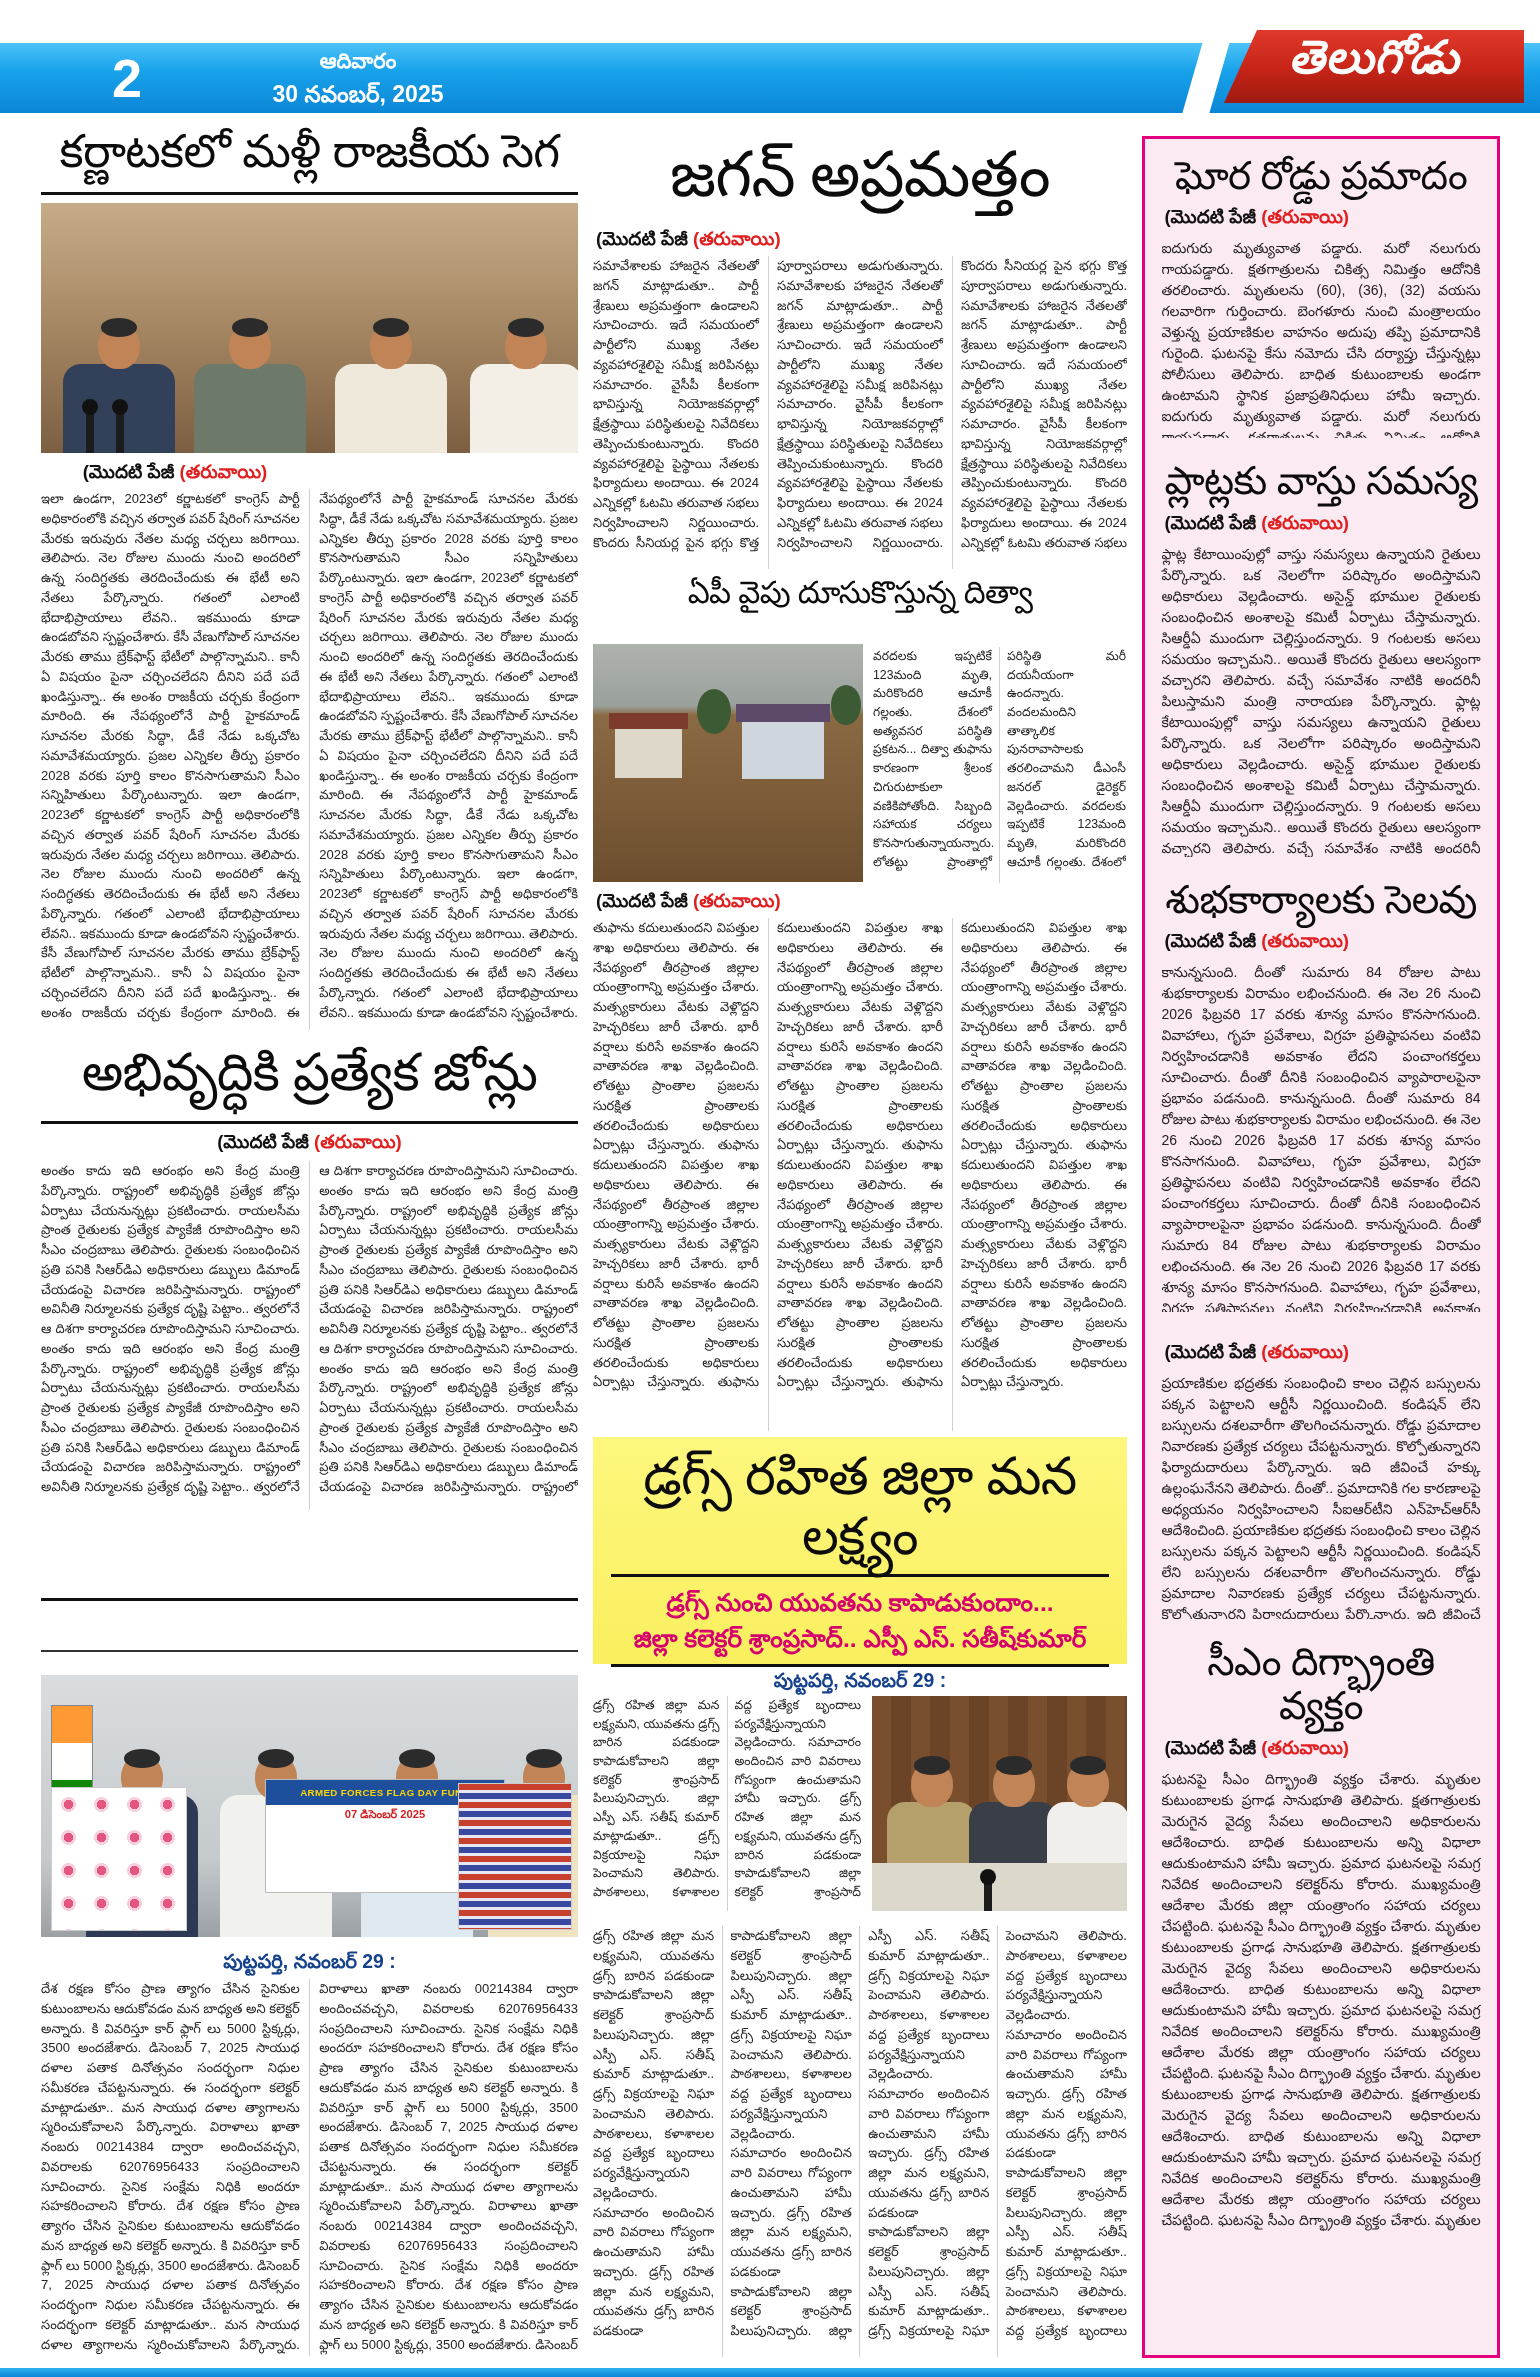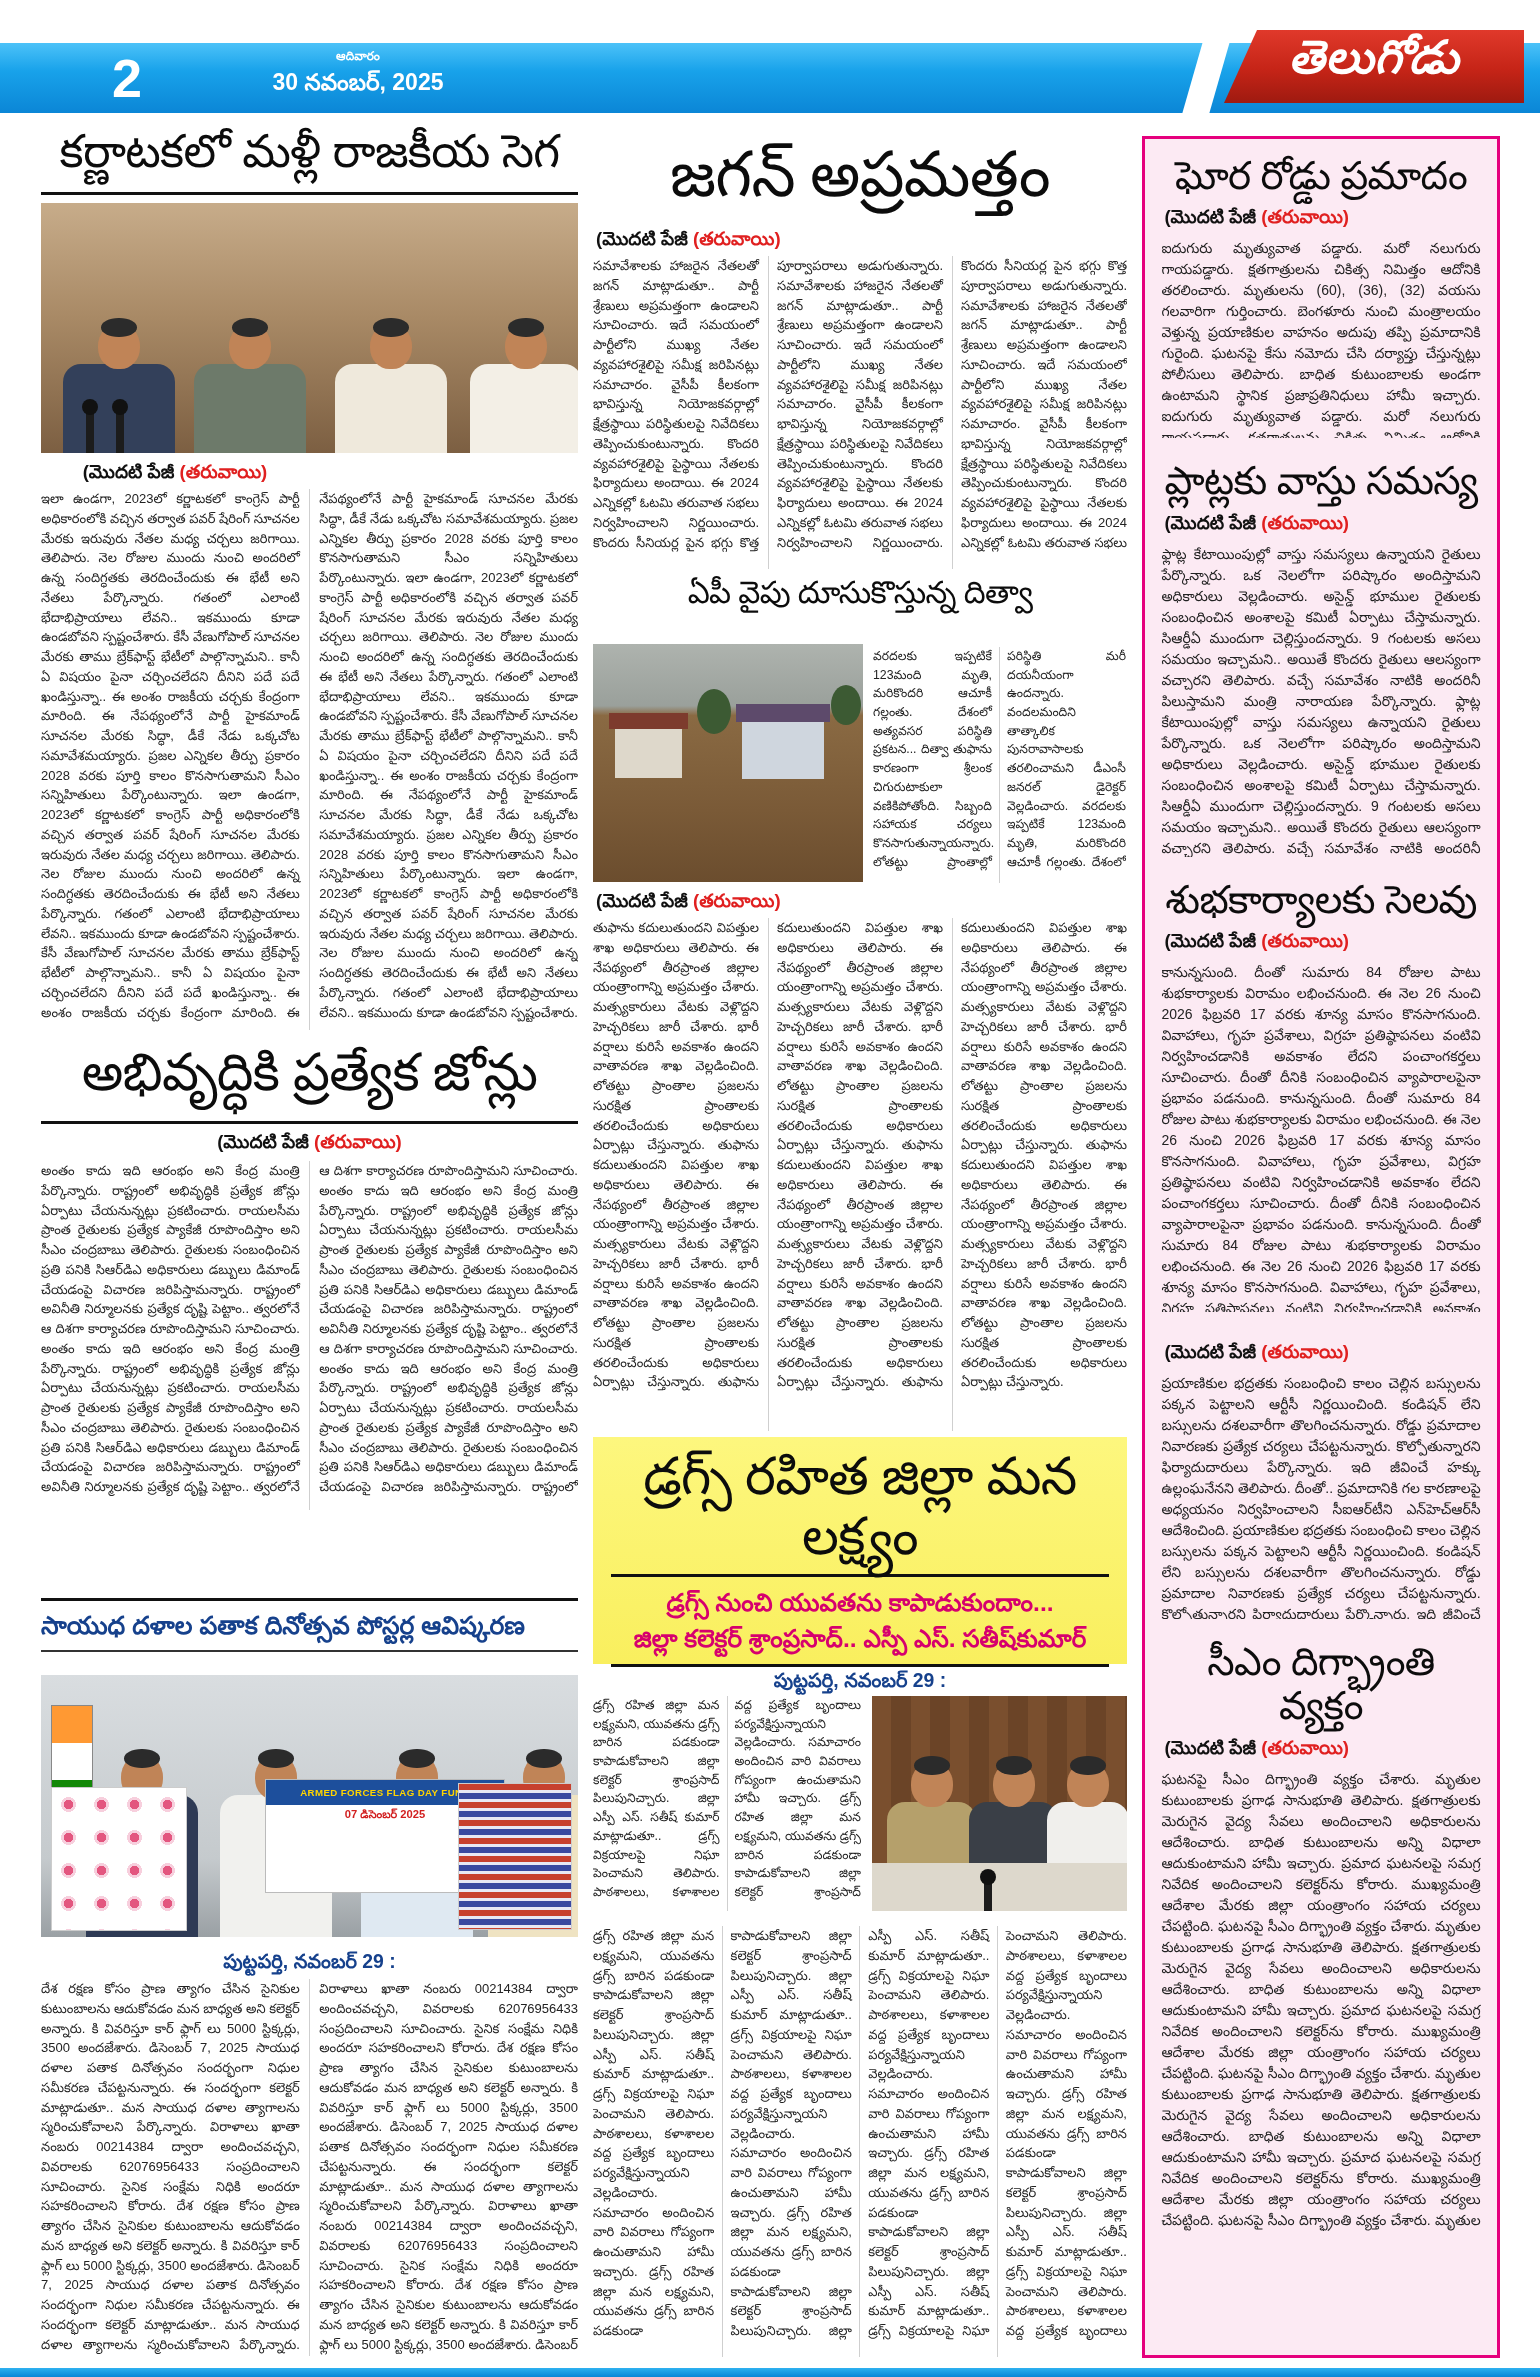--- a/index.html
+++ b/index.html
@@ -3,21 +3,21 @@
 <meta charset="utf-8">
 <style>
   html,body{margin:0;padding:0;background:#e9e9e9;}
   #page{position:relative;width:1541px;height:2377px;background:#ffffff;
         font-family:"Liberation Sans","DejaVu Sans",sans-serif;overflow:hidden;color:#1a1a1a;}
   
   .blue-bar{position:absolute;left:0;top:43px;width:1541px;height:70px;
             background:linear-gradient(180deg,#4cc2f8 0%,#18a2ea 40%,#0b86d6 100%);}
   .page-num{position:absolute;left:112px;top:45px;font-size:54px;font-weight:800;color:#fff;line-height:67px;}
   .date-block{position:absolute;left:224px;top:49px;width:268px;text-align:center;color:#fff;}
-  .date-day{font-size:12px;font-weight:700;}
+  .date-day{font-size:21px;font-weight:700;}
   .date-date{font-size:23px;font-weight:800;margin-top:3px;}
   .mast-gap{position:absolute;left:1194px;top:30px;width:27px;height:85px;background:#fff;transform:skewX(-16deg);}
   .mast-red{position:absolute;left:1224px;top:30px;width:300px;height:73px;
             background:linear-gradient(180deg,#e0392b 0%,#c52417 55%,#9e1a10 100%);
             clip-path:polygon(11% 0,100% 0,100% 100%,0 100%);
             display:flex;align-items:flex-start;justify-content:center;}
   .mast-red span{font-size:46px;font-weight:800;color:#fff;font-style:italic;letter-spacing:0.7px;}
   .bottom-strip{position:absolute;left:0;bottom:0;width:1541px;height:9px;
             background:linear-gradient(180deg,#2eb1f0,#0b86d6);}
   
@@ -127,21 +127,20 @@
 
   <div class="abs hl" style="left:41px;top:1043px;width:537px;font-size:52px;">అభివృద్ధికి ప్రత్యేక జోన్లు</div>
   <div class="abs rule" style="left:41px;top:1121px;width:537px;"></div>
   <div class="abs tag" style="left:41px;top:1131px;width:537px;text-align:center;">
     <span class="pfx">(మొదటి పేజీ</span>
     <span class="sfx">(తరువాయి)</span>
   </div>
   <div class="abs body col2" style="left:41px;top:1161px;width:537px;height:349px;">అంతం కాదు ఇది ఆరంభం అని కేంద్ర మంత్రి పేర్కొన్నారు. రాష్ట్రంలో అభివృద్ధికి ప్రత్యేక జోన్లు ఏర్పాటు చేయనున్నట్లు ప్రకటించారు. రాయలసీమ ప్రాంత రైతులకు ప్రత్యేక ప్యాకేజీ రూపొందిస్తాం అని సీఎం చంద్రబాబు తెలిపారు. రైతులకు సంబంధించిన ప్రతి పనికి సిఆర్‌డిఎ అధికారులు డబ్బులు డిమాండ్ చేయడంపై విచారణ జరిపిస్తామన్నారు. రాష్ట్రంలో అవినీతి నిర్మూలనకు ప్రత్యేక దృష్టి పెట్టాం.. త్వరలోనే ఆ దిశగా కార్యాచరణ రూపొందిస్తామని సూచించారు.  అంతం కాదు ఇది ఆరంభం అని కేంద్ర మంత్రి పేర్కొన్నారు. రాష్ట్రంలో అభివృద్ధికి ప్రత్యేక జోన్లు ఏర్పాటు చేయనున్నట్లు ప్రకటించారు. రాయలసీమ ప్రాంత రైతులకు ప్రత్యేక ప్యాకేజీ రూపొందిస్తాం అని సీఎం చంద్రబాబు తెలిపారు. రైతులకు సంబంధించిన ప్రతి పనికి సిఆర్‌డిఎ అధికారులు డబ్బులు డిమాండ్ చేయడంపై విచారణ జరిపిస్తామన్నారు. రాష్ట్రంలో అవినీతి నిర్మూలనకు ప్రత్యేక దృష్టి పెట్టాం.. త్వరలోనే ఆ దిశగా కార్యాచరణ రూపొందిస్తామని సూచించారు.  అంతం కాదు ఇది ఆరంభం అని కేంద్ర మంత్రి పేర్కొన్నారు. రాష్ట్రంలో అభివృద్ధికి ప్రత్యేక జోన్లు ఏర్పాటు చేయనున్నట్లు ప్రకటించారు. రాయలసీమ ప్రాంత రైతులకు ప్రత్యేక ప్యాకేజీ రూపొందిస్తాం అని సీఎం చంద్రబాబు తెలిపారు. రైతులకు సంబంధించిన ప్రతి పనికి సిఆర్‌డిఎ అధికారులు డబ్బులు డిమాండ్ చేయడంపై విచారణ జరిపిస్తామన్నారు. రాష్ట్రంలో అవినీతి నిర్మూలనకు ప్రత్యేక దృష్టి పెట్టాం.. త్వరలోనే ఆ దిశగా కార్యాచరణ రూపొందిస్తామని సూచించారు.  అంతం కాదు ఇది ఆరంభం అని కేంద్ర మంత్రి పేర్కొన్నారు. రాష్ట్రంలో అభివృద్ధికి ప్రత్యేక జోన్లు ఏర్పాటు చేయనున్నట్లు ప్రకటించారు. రాయలసీమ ప్రాంత రైతులకు ప్రత్యేక ప్యాకేజీ రూపొందిస్తాం అని సీఎం చంద్రబాబు తెలిపారు. రైతులకు సంబంధించిన ప్రతి పనికి సిఆర్‌డిఎ అధికారులు డబ్బులు డిమాండ్ చేయడంపై విచారణ జరిపిస్తామన్నారు. రాష్ట్రంలో అవినీతి నిర్మూలనకు ప్రత్యేక దృష్టి పెట్టాం.. త్వరలోనే ఆ దిశగా కార్యాచరణ రూపొందిస్తామని సూచించారు. </div>
 
   <div class="abs rule" style="left:41px;top:1598px;width:537px;"></div>
-  <div class="abs subhead-blue" style="left:41px;top:1611px;width:537px;">సాయుధ దళాల పతాక దినోత్సవ పోస్టర్ల ఆవిష్కరణ</div>
   <div class="abs" style="left:41px;top:1650px;width:537px;height:1.5px;background:#333;"></div>
 
   <div class="abs photo ph-flag" style="left:41px;top:1675px;width:537px;height:262px;">
     <div class="flag-tricolor"></div>
     <div class="person" style="left:45px;">
       <div class="head"></div>
       <div class="torso" style="background:#2e3a55;height:142px;"></div>
     </div>
     <div class="person" style="left:179px;">
       <div class="head"></div>

